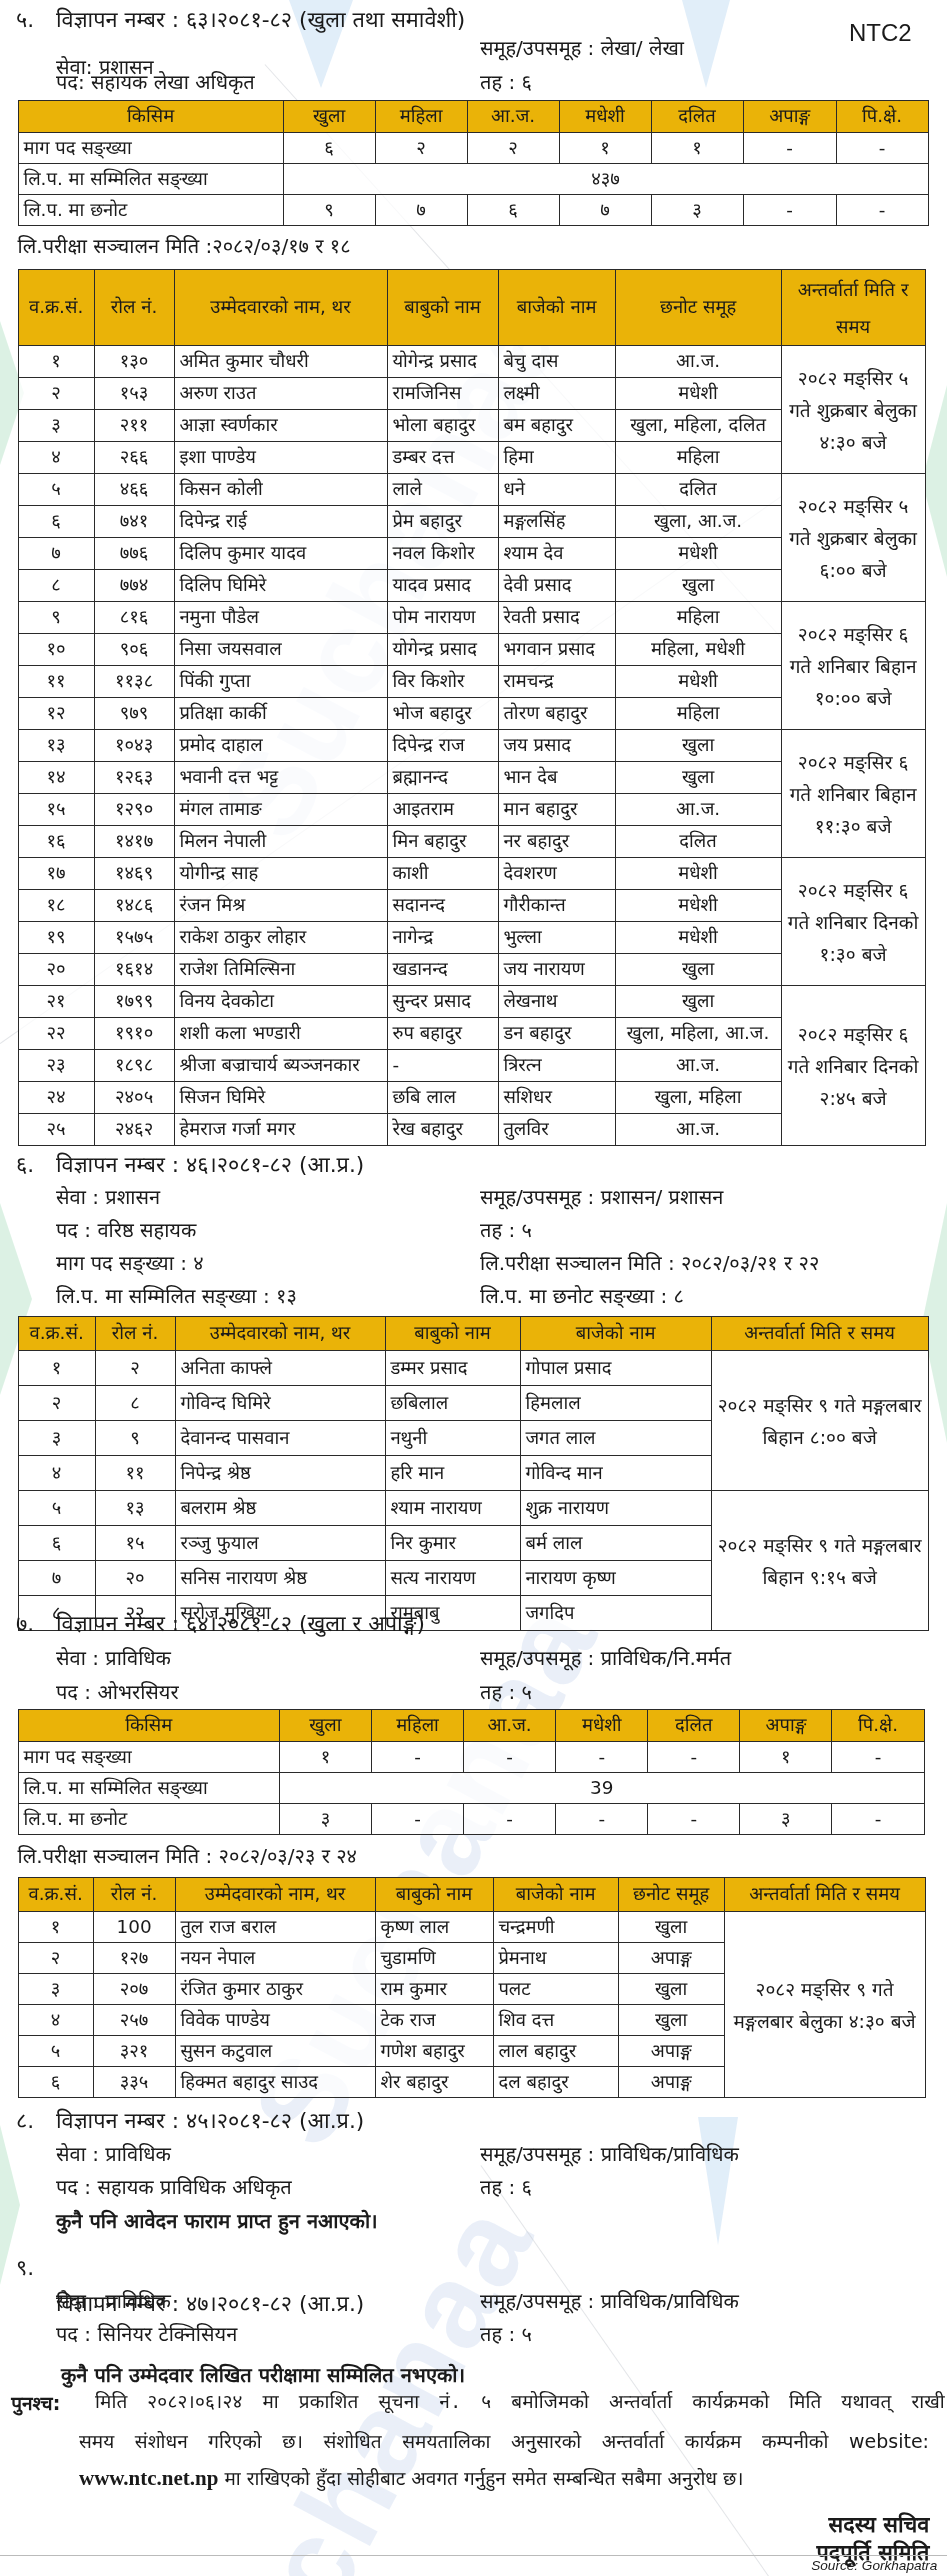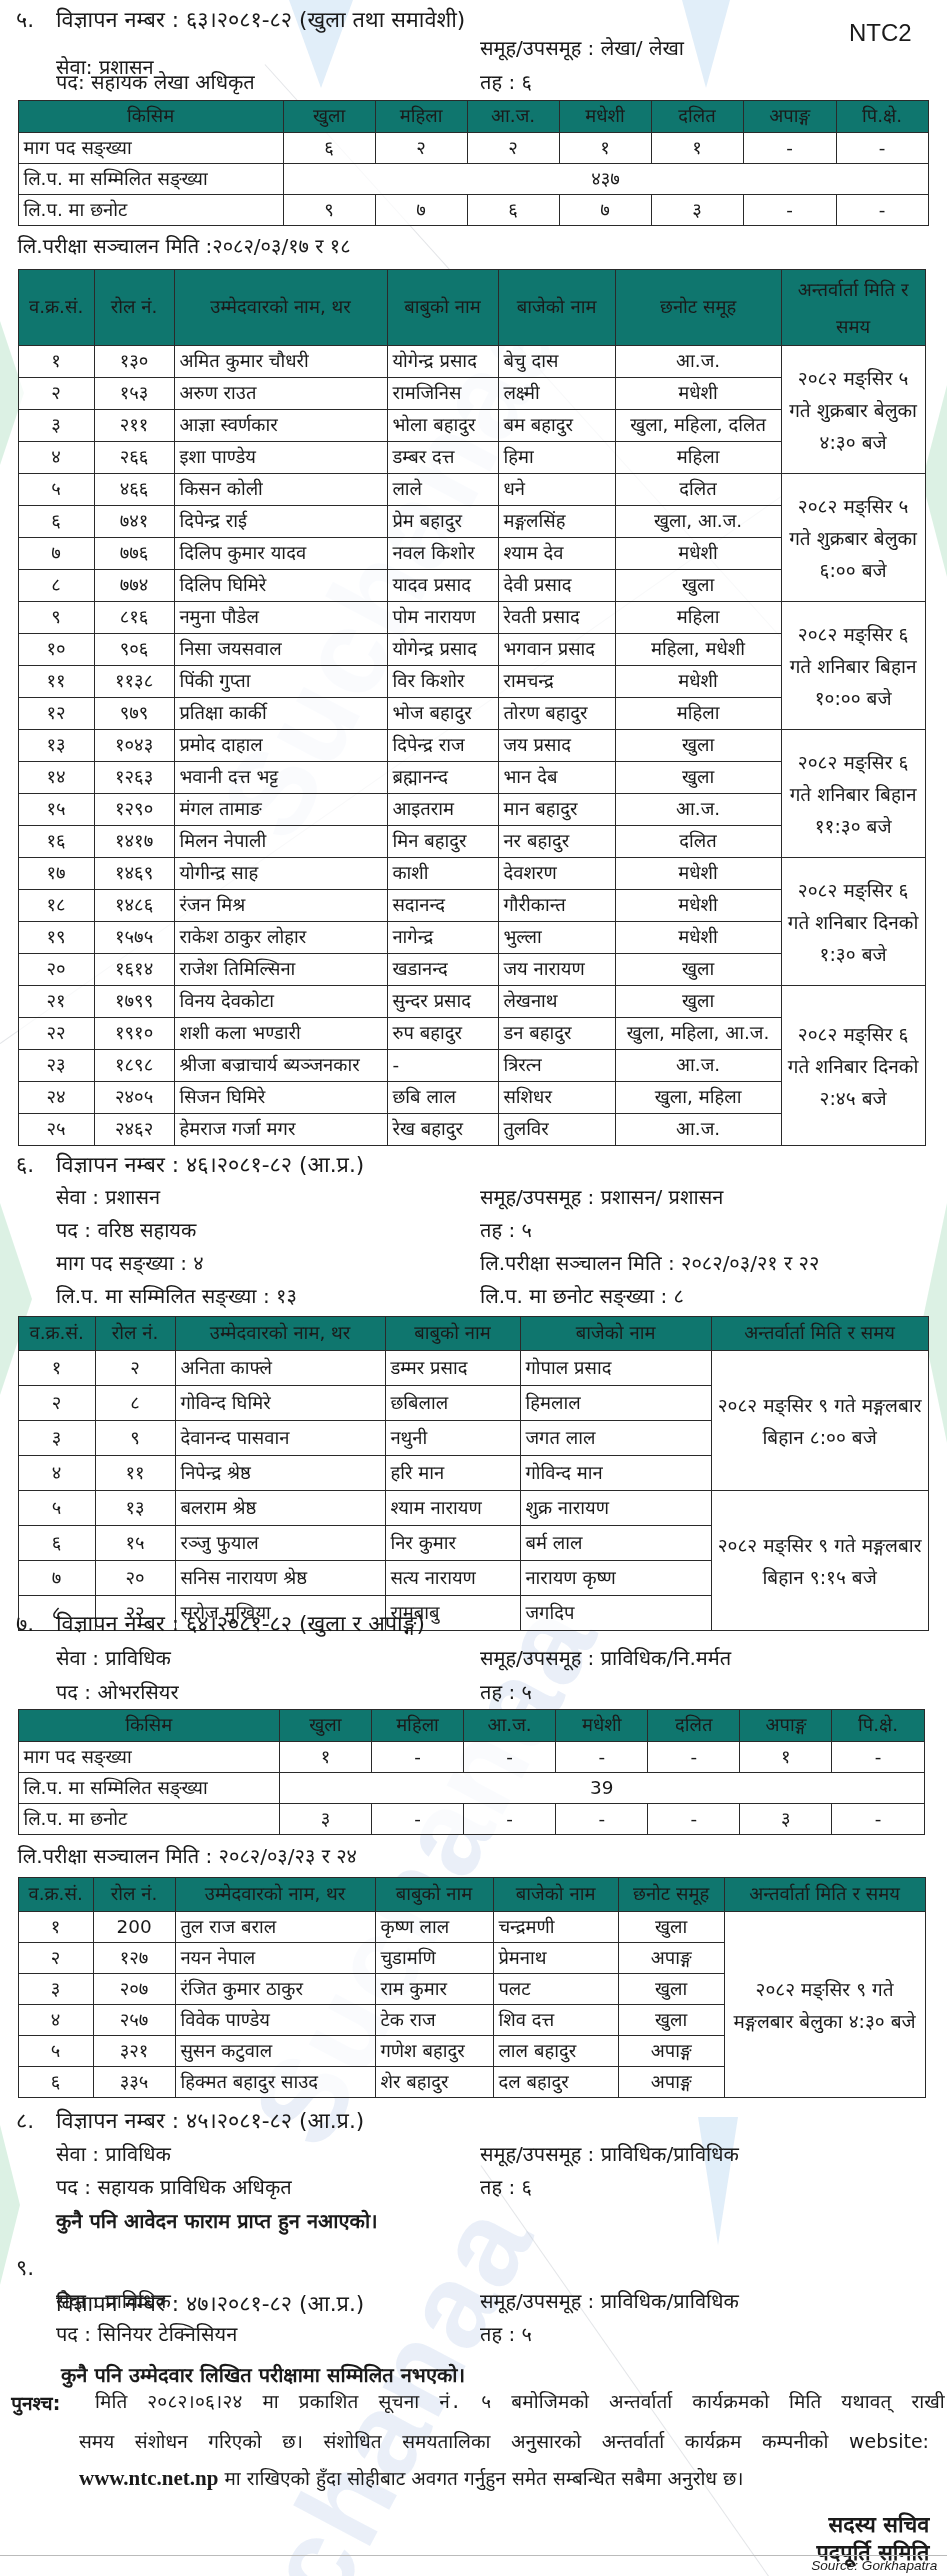--- a/index.html
+++ b/index.html
@@ -22,21 +22,21 @@
   }
   .wm-line { position:absolute; height:0.8px; background:#c8ccd2; opacity:0.5; transform-origin: left center; }
   .content { position: absolute; left: 0; top: 0; width: 947px; z-index: 1; }
   .abs { position: absolute; }
   .sec-title { font-size: 21.7px; line-height: 27px; white-space: nowrap; }
   .line { font-size: 20px; line-height: 26px; white-space: nowrap; }
   .bold { font-weight: bold; }
   .ntc { font-family: "Liberation Sans", sans-serif; font-size: 24px; }
   table { border-collapse: collapse; position: absolute; background: rgba(255,255,255,0.75); table-layout: fixed; }
   th, td { border: 1.6px solid #2a2a2a; font-size: 18.4px; line-height: 22.5px; padding: 0 4.8px; white-space: nowrap; overflow: hidden; }
-  th { background: #0f766e; font-weight: normal; text-align: center; }
+  th { background: #eab308; font-weight: normal; text-align: center; }
   td.c { text-align: center; }
   td.l { text-align: left; }
   td.iv { text-align: center; white-space: normal; line-height: 32px; font-size: 19px; background: #fff; }
   .notice { font-size: 19px; line-height: 38px; }
   .sig { font-size: 21.7px; font-weight: bold; text-align: right; line-height: 47px; }
   .src { font-family: "Liberation Sans", sans-serif; font-style: italic; font-size: 13.6px; }
   .hr { position: absolute; height: 0.8px; background: #bbbbbb; }
 </style>
 </head>
 <body>
@@ -522,21 +522,21 @@
           <th>उम्मेदवारको नाम, थर</th>
           <th>बाबुको नाम</th>
           <th>बाजेको नाम</th>
           <th>छनोट समूह</th>
           <th>अन्तर्वार्ता मिति र समय</th>
         </tr>
       </thead>
       <tbody>
           <tr style="height: 31px;">
             <td class="c">१</td>
-            <td class="c">200</td>
+            <td class="c">100</td>
             <td class="l">तुल राज बराल</td>
             <td class="l">कृष्ण लाल</td>
             <td class="l">चन्द्रमणी</td>
             <td class="c">खुला</td>
             <td class="iv" rowspan="6">२०८२ मङ्सिर ९ गते मङ्गलबार बेलुका ४:३० बजे</td>
           </tr>
           <tr style="height: 31px;">
             <td class="c">२</td>
             <td class="c">१२७</td>
             <td class="l">नयन  नेपाल</td>

